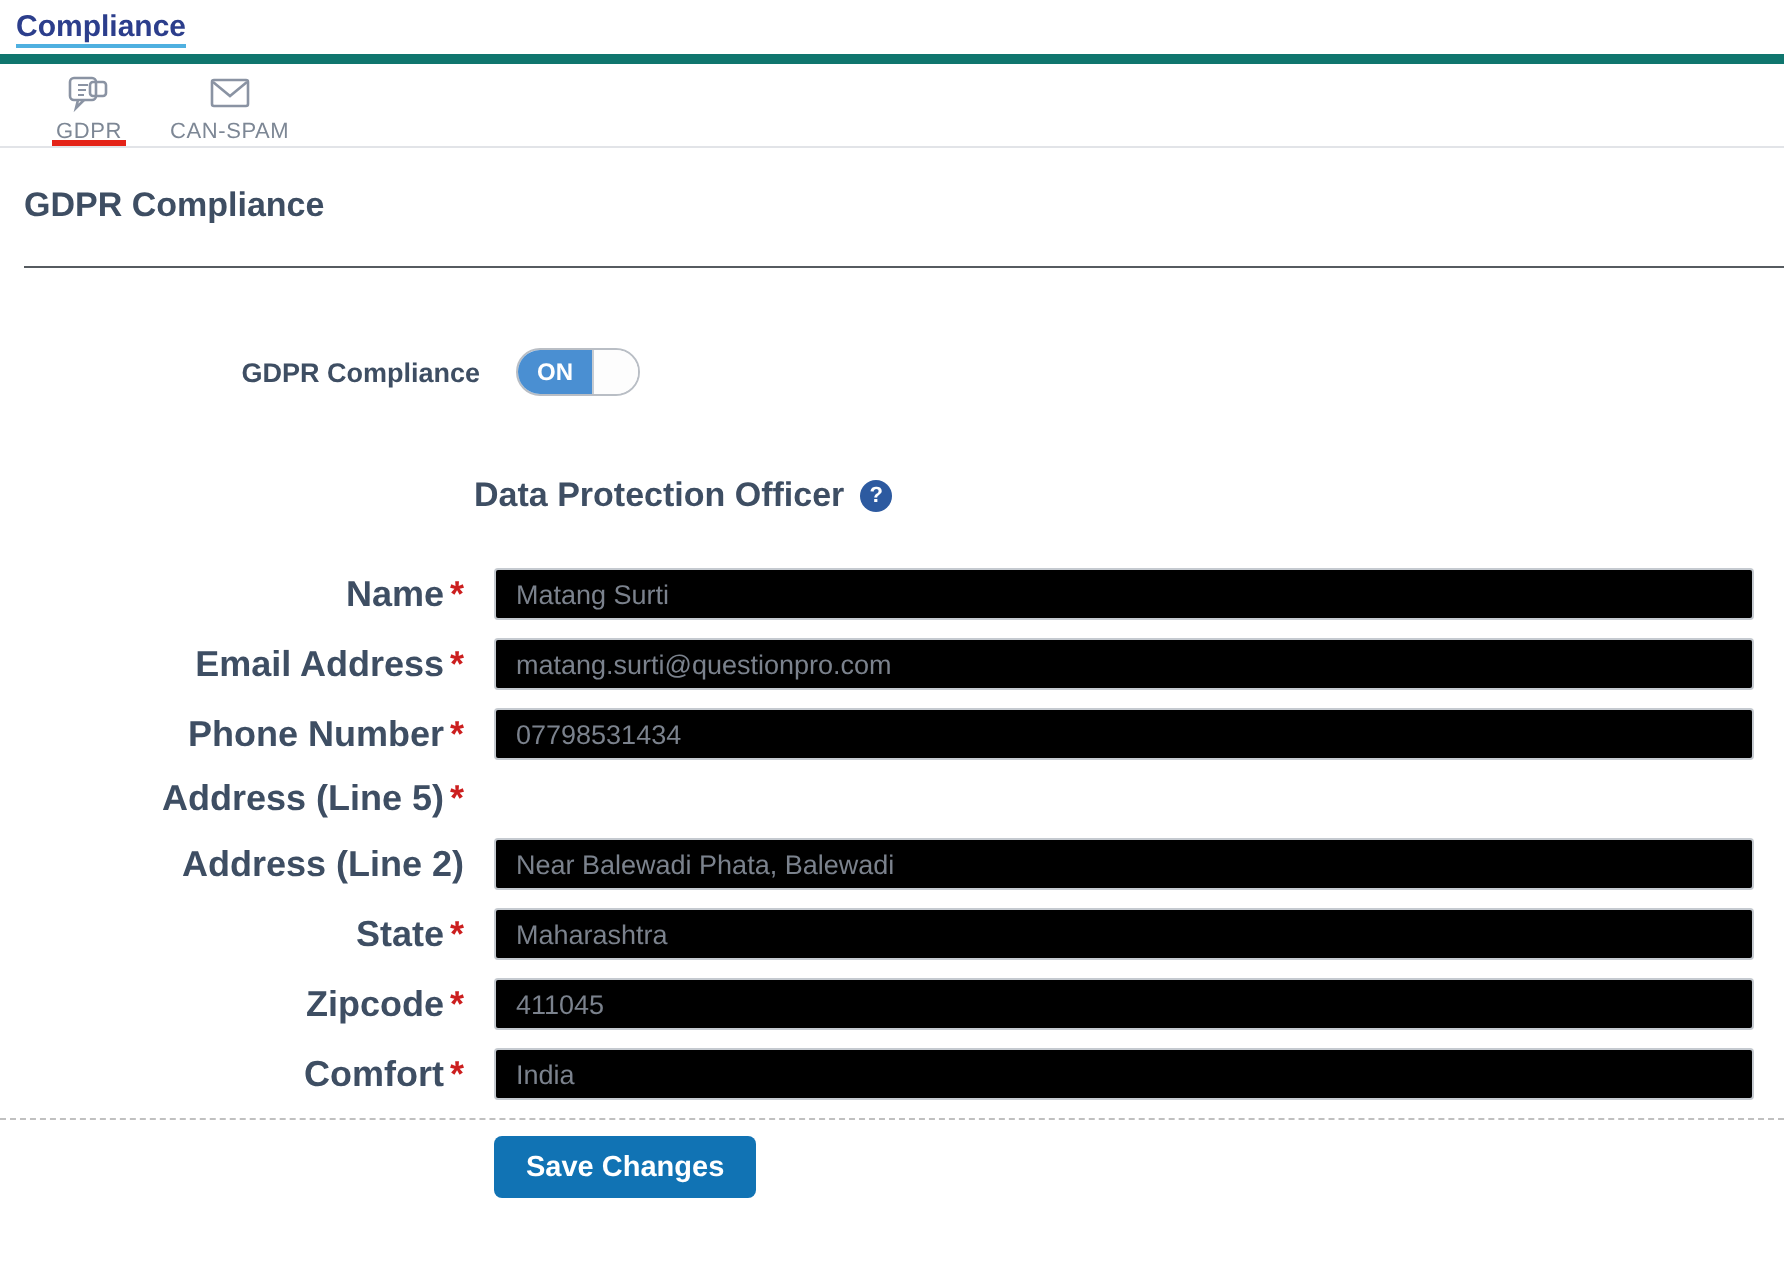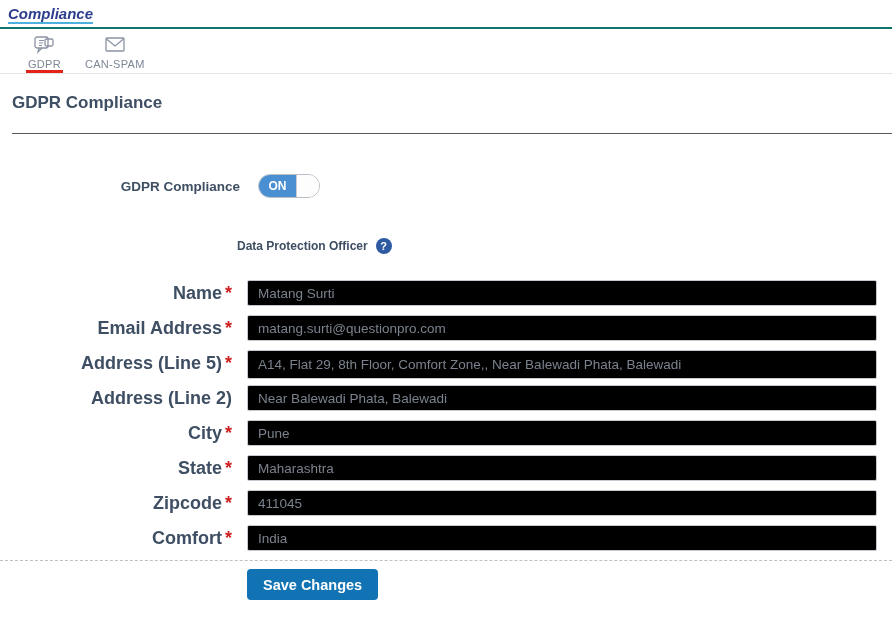--- a/index.html
+++ b/index.html
@@ -14,26 +14,25 @@
 
   
   .breadcrumb-bar { padding: 5px 8px 4px 8px; }
   .breadcrumb-link {
     font-size: 15px;
     font-weight: bold;
     color: #2c3e8c;
     text-decoration: none;
     border-bottom: 2px solid #4fb0e0;
     cursor: pointer;
-    font-style: italic;
   }
 
   
   .tabbar {
-    border-top: 2px solid #0f766e;
+    border-top: 5px solid #0f766e;
     border-bottom: 1px solid #e2e4e8;
     height: 47px;
     display: flex;
     align-items: stretch;
     padding-left: 26px;
     background: #ffffff;
   }
   .tab {
     display: flex;
     flex-direction: column;
@@ -109,21 +108,21 @@
     border-radius: 0 3px 3px 0;
   }
 
   
   .section-heading {
     margin: 40px 0 0 237px;
     display: flex;
     align-items: center;
   }
   .section-title {
-    font-size: 12px;
+    font-size: 17px;
     font-weight: bold;
     color: #3e4e63;
   }
   .help-icon {
     margin-left: 8px;
     width: 16px;
     height: 16px;
     border-radius: 50%;
     background: #2d5aa0;
     color: #ffffff;
@@ -238,35 +237,34 @@
   <div class="form-row">
     <span class="label-cell"><span class="field-label">Name</span><span class="req-star">*</span></span>
     <input type="text" value="Matang Surti" style="">
   </div>
 
   <div class="form-row">
     <span class="label-cell"><span class="field-label">Email Address</span><span class="req-star">*</span></span>
     <input type="text" value="matang.surti@questionpro.com" style="">
   </div>
 
+  <div class="form-row">
+    <span class="label-cell"><span class="field-label">Phone Number</span><span class="req-star">*</span></span>
+    <input type="text" value="07798531434" style="">
+  </div>
 
   <div class="form-row">
     <span class="label-cell"><span class="field-label">Address (Line 5)</span><span class="req-star">*</span></span>
-    <input type="text" class="tall" value="A14, Flat 29, 8th Floor, Comfort Zone,, Near Balewadi Phata, Balewadi" style="">
   </div>
 
   <div class="form-row">
     <span class="label-cell"><span class="field-label">Address (Line 2)</span></span>
     <input type="text" value="Near Balewadi Phata, Balewadi" style="">
   </div>
 
-  <div class="form-row">
-    <span class="label-cell"><span class="field-label">City</span><span class="req-star">*</span></span>
-    <input type="text" value="Pune" style="">
-  </div>
 
   <div class="form-row">
     <span class="label-cell"><span class="field-label">State</span><span class="req-star">*</span></span>
     <input type="text" value="Maharashtra" style="">
   </div>
 
   <div class="form-row">
     <span class="label-cell"><span class="field-label">Zipcode</span><span class="req-star">*</span></span>
     <input type="text" value="411045" style="">
   </div>

